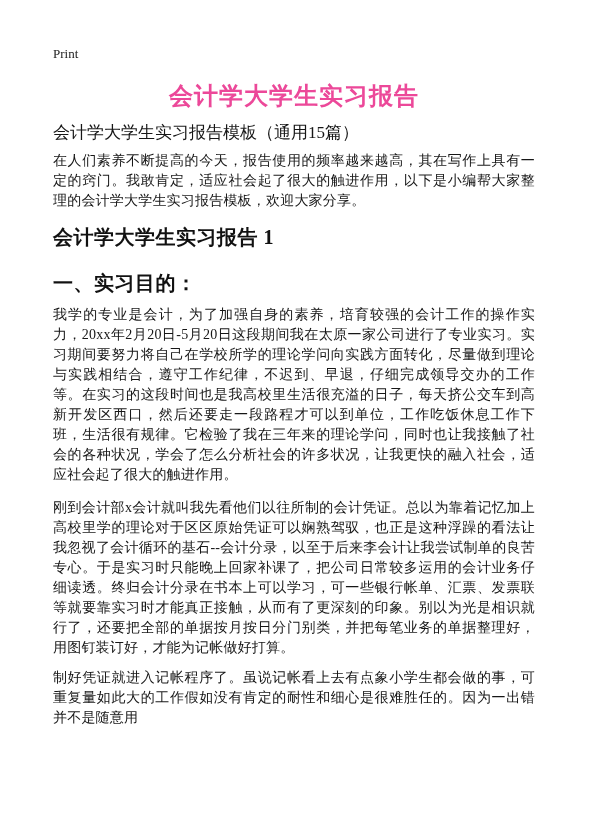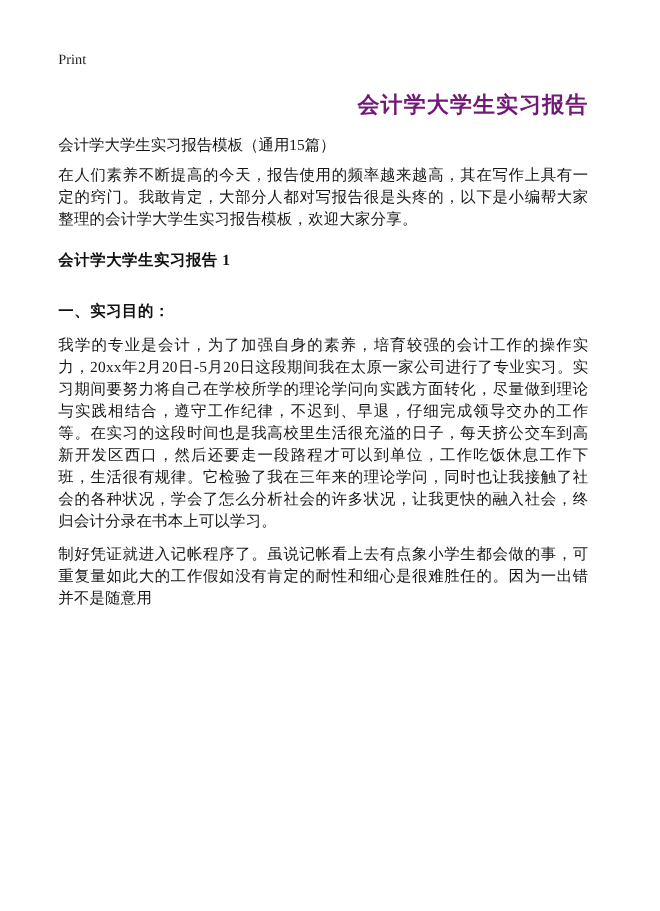--- a/index.html
+++ b/index.html
@@ -22,42 +22,42 @@
     padding: 46px 49px 0 53px;
     background: #ffffff;
   }
   .print-link {
     font-size: 13px;
     line-height: 15px;
     margin: 0;
     color: #1c1c1c;
   }
   h1.doc-title {
-    font-size: 20px;
+    font-size: 24px;
     line-height: 24px;
     font-weight: bold;
-    text-align: right;
+    text-align: center;
     margin: 23px 0 0 0;
-    color: #701a75;
+    color: #ec4899;
     letter-spacing: 1px;
   }
   p.subtitle {
-    font-size: 14px;
+    font-size: 17px;
     line-height: 17px;
     margin: 16px 0 0 0;
   }
   p.body-para {
     font-size: 14px;
     line-height: 20px;
     margin: 10px 0 0 0;
     text-align: justify;
     letter-spacing: 0.2px;
   }
   h3.sub-heading {
-    font-size: 14px;
+    font-size: 20px;
     line-height: 17px;
     font-weight: bold;
     margin: 18px 0 0 0;
     color: #111111;
     letter-spacing: 0.5px;
   }
   h3.sub-heading.tight {
     margin-top: 29px;
   }
   p.body-para.after-heading {
@@ -68,27 +68,28 @@
 <body>
 
 <div class="page">
 
   <p class="print-link">Print</p>
 
   <h1 class="doc-title">会计学大学生实习报告</h1>
 
   <p class="subtitle">会计学大学生实习报告模板（通用15篇）</p>
 
-  <p class="body-para">在人们素养不断提高的今天，报告使用的频率越来越高，其在写作上具有一定的窍门。我敢肯定，大部分人都对写报告很是头疼的，以下是小编帮大家整理的会计学大学生实习报告模板，欢迎大家分享。</p>
+  <p class="body-para">在人们素养不断提高的今天，报告使用的频率越来越高，其在写作上具有一定的窍门。我敢肯定，适应社会起了很大的触进作用，以下是小编帮大家整理的会计学大学生实习报告模板，欢迎大家分享。</p>
 
   <h3 class="sub-heading">会计学大学生实习报告 1</h3>
 
   <h3 class="sub-heading tight">一、实习目的：</h3>
 
-  <p class="body-para after-heading">我学的专业是会计，为了加强自身的素养，培育较强的会计工作的操作实力，20xx年2月20日-5月20日这段期间我在太原一家公司进行了专业实习。实习期间要努力将自己在学校所学的理论学问向实践方面转化，尽量做到理论与实践相结合，遵守工作纪律，不迟到、早退，仔细完成领导交办的工作等。在实习的这段时间也是我高校里生活很充溢的日子，每天挤公交车到高新开发区西口，然后还要走一段路程才可以到单位，工作吃饭休息工作下班，生活很有规律。它检验了我在三年来的理论学问，同时也让我接触了社会的各种状况，学会了怎么分析社会的许多状况，让我更快的融入社会，终归会计分录在书本上可以学习。</p>
+  <p class="body-para after-heading">我学的专业是会计，为了加强自身的素养，培育较强的会计工作的操作实力，20xx年2月20日-5月20日这段期间我在太原一家公司进行了专业实习。实习期间要努力将自己在学校所学的理论学问向实践方面转化，尽量做到理论与实践相结合，遵守工作纪律，不迟到、早退，仔细完成领导交办的工作等。在实习的这段时间也是我高校里生活很充溢的日子，每天挤公交车到高新开发区西口，然后还要走一段路程才可以到单位，工作吃饭休息工作下班，生活很有规律。它检验了我在三年来的理论学问，同时也让我接触了社会的各种状况，学会了怎么分析社会的许多状况，让我更快的融入社会，适应社会起了很大的触进作用。</p>
 
 
 
 
+  <p class="body-para after-heading">刚到会计部x会计就叫我先看他们以往所制的会计凭证。总以为靠着记忆加上高校里学的理论对于区区原始凭证可以娴熟驾驭，也正是这种浮躁的看法让我忽视了会计循环的基石--会计分录，以至于后来李会计让我尝试制单的良苦专心。于是实习时只能晚上回家补课了，把公司日常较多运用的会计业务仔细读透。终归会计分录在书本上可以学习，可一些银行帐单、汇票、发票联等就要靠实习时才能真正接触，从而有了更深刻的印象。别以为光是相识就行了，还要把全部的单据按月按日分门别类，并把每笔业务的单据整理好，用图钉装订好，才能为记帐做好打算。</p>
 
   <p class="body-para">制好凭证就进入记帐程序了。虽说记帐看上去有点象小学生都会做的事，可重复量如此大的工作假如没有肯定的耐性和细心是很难胜任的。因为一出错并不是随意用</p>
 
 </div>
 
 </body></html>

